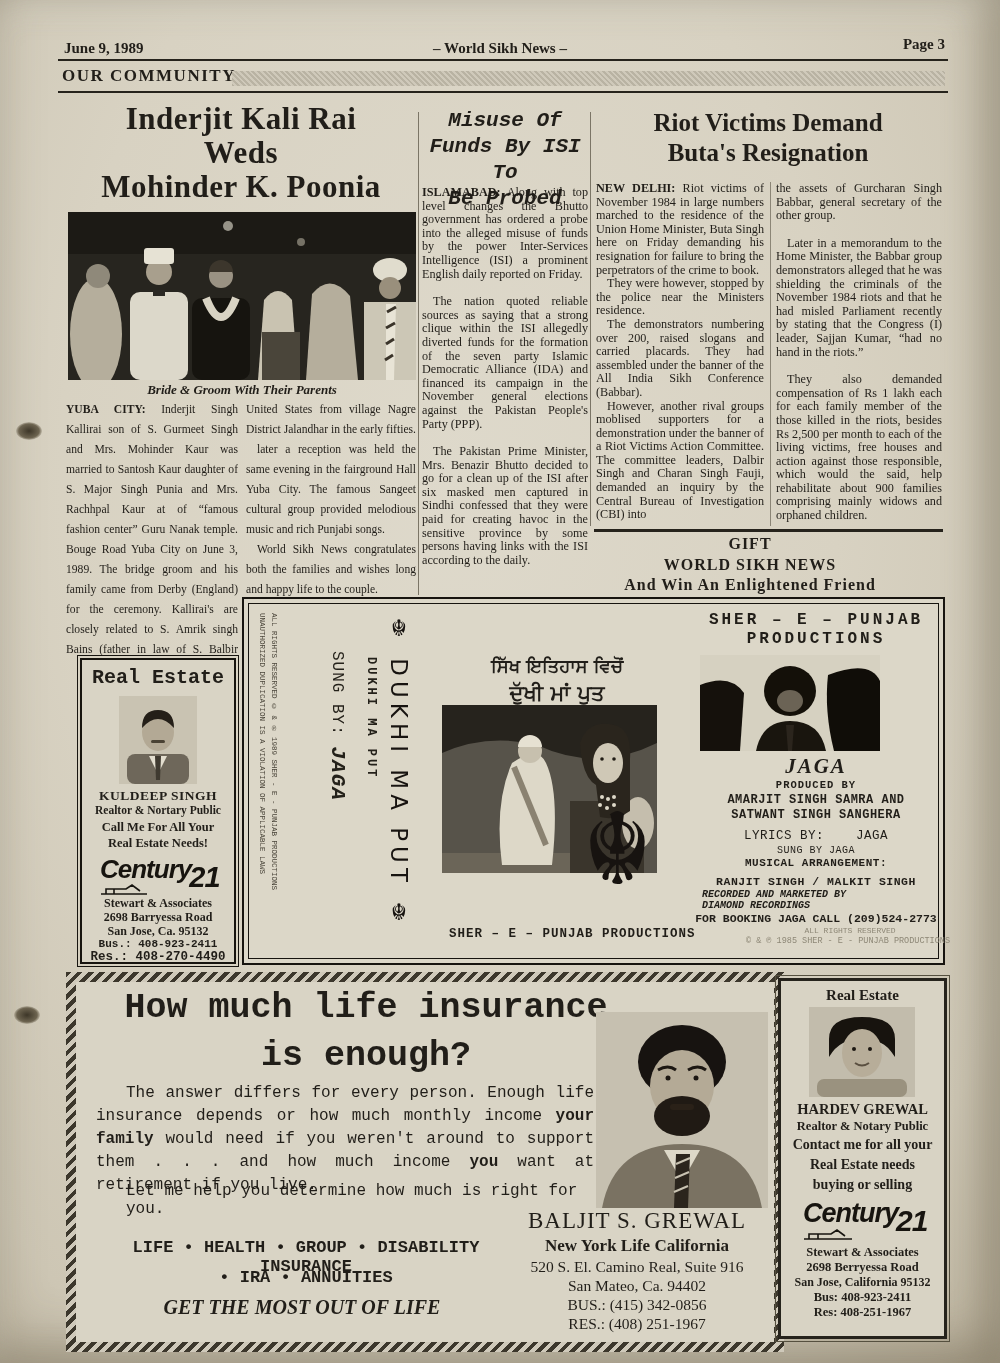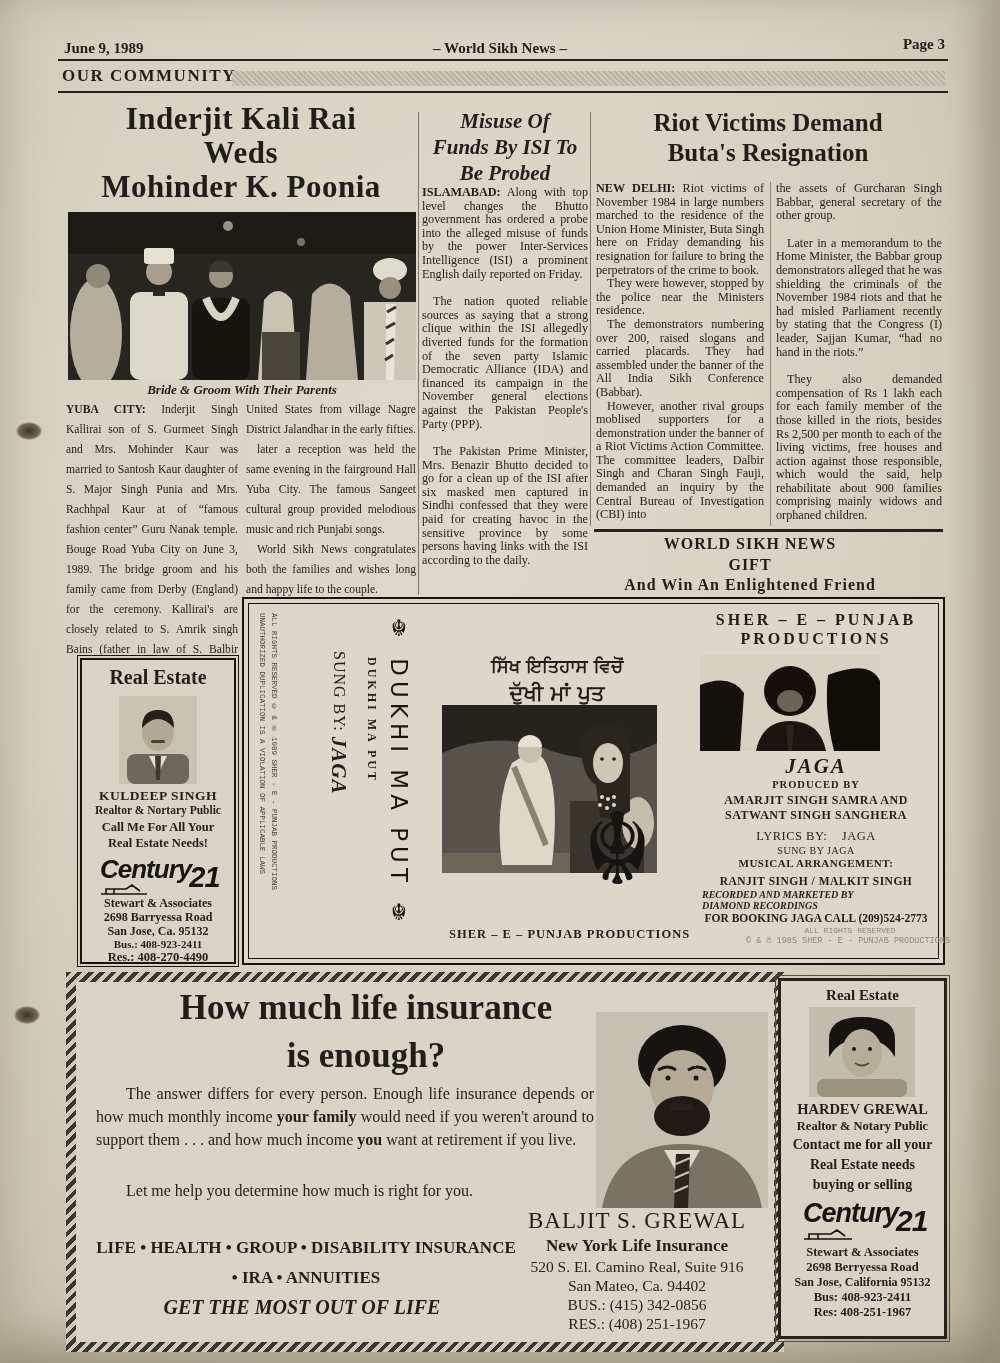--- a/index.html
+++ b/index.html
@@ -2,21 +2,21 @@
 <html><head>
 <meta charset="utf-8">
 <style>
   html,body{margin:0;padding:0;background:#8f8878;}
   #page{position:relative;width:1000px;height:1363px;margin:0 auto;
     background:radial-gradient(ellipse at 45% 35%, #ded9cb 0%, #d8d2c2 50%, #cdc6b4 82%, #b9b09b 100%);
     font-family:"Liberation Serif",serif;color:#211e19;overflow:hidden;
     box-shadow:inset -20px 0 38px rgba(100,90,68,.32), inset 0 -26px 46px rgba(100,90,68,.28), inset 0 14px 26px rgba(255,255,248,.22);}
   .abs{position:absolute;}
   .c{text-align:center;}
-  .sans{font-family:Liberation Serif, serif;}
+  .sans{font-family:Liberation Mono, monospace;}
   .mono{font-family:"Liberation Mono",monospace;}
   .vert{writing-mode:vertical-rl;}
   .rule{background:#26231c;}
   .bodycol{font-size:12.2px;line-height:13.6px;text-align:justify;overflow:hidden;}
   .bodycol p{margin:0;text-indent:11px;}
   .bodycol p.nid{text-indent:0;}
   .bodycol p.gap{margin-top:14px;}
   .small1{font-size:11.6px;line-height:20px;}
   .headline1{font-weight:bold;font-size:31px;line-height:34px;letter-spacing:.5px;}
   .headline2{font-style:italic;font-weight:bold;font-size:21px;line-height:26px;}
@@ -134,22 +134,22 @@
     <div class="abs bodycol" style="left:776px;top:182px;width:166px;height:344px;">
       <p class="nid">the assets of Gurcharan Singh Babbar, general secretary of the other group.</p>
       <p class="gap">Later in a memorandum to the Home Minister, the Babbar group demonstrators alleged that he was shielding the criminals of the November 1984 riots and that he had misled Parliament recently by stating that the Congress (I) leader, Sajjan Kumar, “had no hand in the riots.”</p>
       <p class="gap">They also demanded compensation of Rs 1 lakh each for each family member of the those killed in the riots, besides Rs 2,500 per month to each of the living victims, free houses and action against those responsible, which would the said, help rehabilitate about 900 families comprising mainly widows and orphaned children.</p>
     </div>
   </div>
 
   <div>
     <div class="abs rule" style="left:594px;top:529px;width:349px;height:3px;"></div>
     <div class="abs c gift" style="left:556px;top:534px;width:388px;">
+      <div>GIFT</div>
       <div>WORLD SIKH NEWS</div>
-      <div>GIFT</div>
       <div>And Win An Enlightened Friend</div>
     </div>
   </div>
 
   <div class="abs adbox1" style="left:80px;top:658px;width:152px;height:302px;">
     <div class="abs c sans" style="left:0;top:6px;width:100%;font-weight:bold;font-size:20px;">Real Estate</div>
     <div class="abs" style="left:37px;top:36px;width:78px;height:88px;">
       <svg width="78" height="88" viewBox="0 0 78 88">
         <rect width="78" height="88" fill="#c9c3b2"></rect>
         <rect x="8" y="58" width="62" height="30" rx="8" fill="#6e675a"></rect>
@@ -272,21 +272,21 @@
         <path d="M62 58 q10 -6 18 0 M92 58 q10 -6 18 0" stroke="#1c1712" stroke-width="3" fill="none"></path>
         <path d="M6 196 q12 -64 80 -64 q68 0 80 64 z" fill="#7a7262"></path>
         <polygon points="68,138 104,138 86,170" fill="#ddd8c8"></polygon>
         <polygon points="80,142 94,142 92,196 78,196" fill="#2b251d"></polygon>
         <line x1="80" y1="152" x2="94" y2="146" stroke="#c9c3b2" stroke-width="2"></line>
         <line x1="79" y1="166" x2="93" y2="160" stroke="#c9c3b2" stroke-width="2"></line>
         <line x1="78" y1="180" x2="92" y2="174" stroke="#c9c3b2" stroke-width="2"></line>
       </svg>
     </div>
     <div class="abs c" style="left:430px;top:226px;width:262px;font-size:23px;letter-spacing:1px;">BALJIT S. GREWAL</div>
-    <div class="abs c" style="left:430px;top:254px;width:262px;font-weight:bold;font-size:17px;">New York Life Insurance</div>
+    <div class="abs c" style="left:430px;top:254px;width:262px;font-weight:bold;font-size:17px;">New York Life California</div>
     <div class="abs c" style="left:430px;top:276px;width:262px;font-size:15.5px;">520 S. El. Camino Real, Suite 916</div>
     <div class="abs c" style="left:430px;top:295px;width:262px;font-size:15.5px;">San Mateo, Ca.  94402</div>
     <div class="abs c" style="left:430px;top:314px;width:262px;font-size:15.5px;">BUS.: (415) 342-0856</div>
     <div class="abs c" style="left:430px;top:333px;width:262px;font-size:15.5px;">RES.: (408) 251-1967</div>
     <div class="abs c sans" style="left:14px;top:256px;width:432px;font-weight:bold;font-size:17px;">LIFE • HEALTH • GROUP • DISABILITY INSURANCE</div>
     <div class="abs c sans" style="left:14px;top:286px;width:432px;font-weight:bold;font-size:17px;">• IRA • ANNUITIES</div>
     <div class="abs c" style="left:56px;top:314px;width:340px;font-style:italic;font-weight:bold;font-size:20px;">GET THE MOST OUT OF LIFE</div>
   </div>
 
   <div class="abs hardevbox" style="left:778px;top:978px;width:163px;height:355px;">

